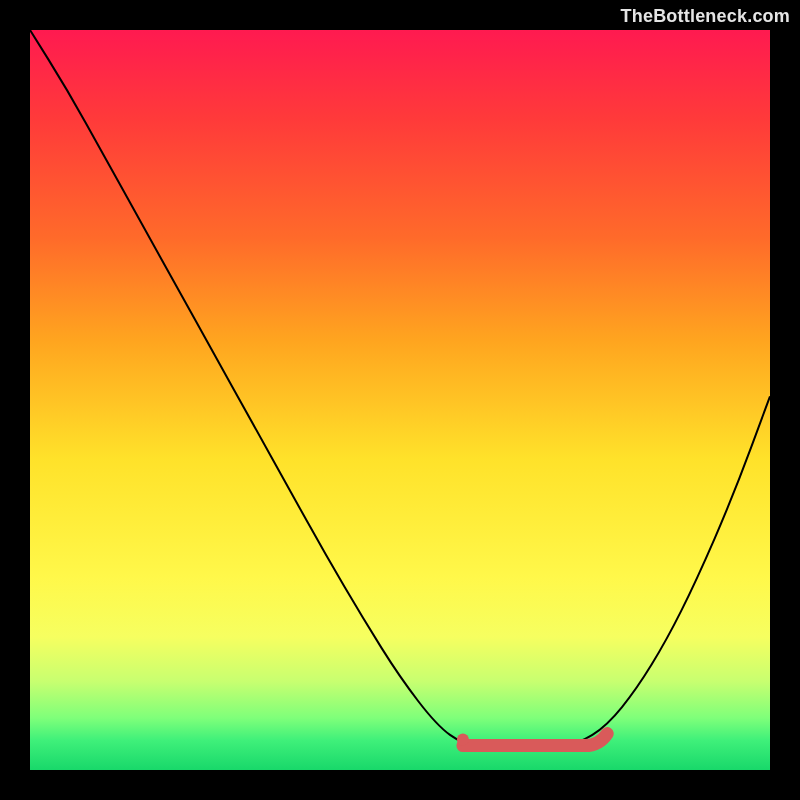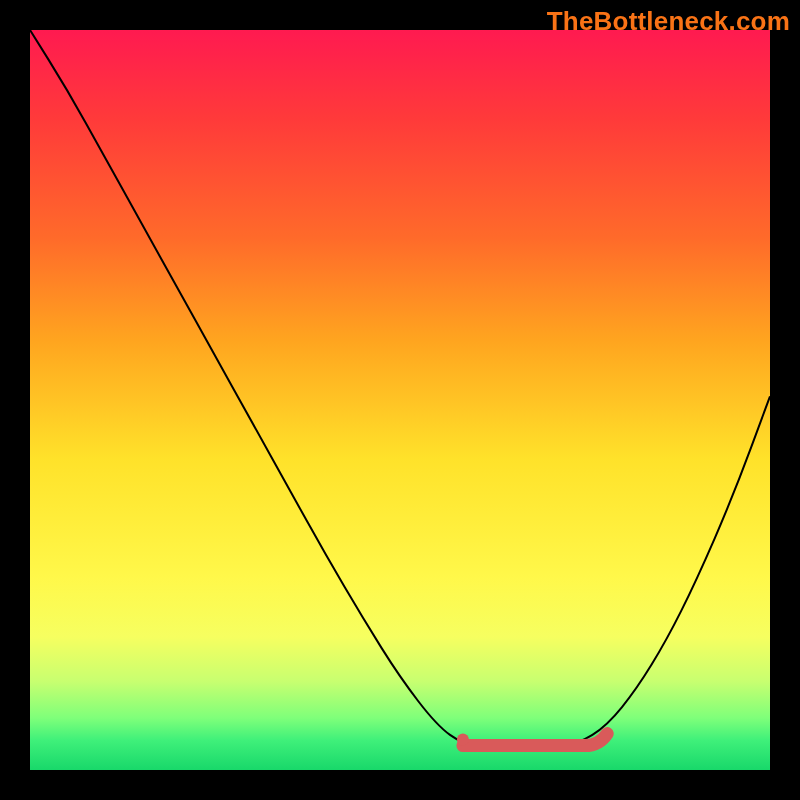--- a/index.html
+++ b/index.html
@@ -27,23 +27,23 @@
       #c8ff70 88%,
       #7eff7a 93%,
       #3ff07a 96%,
       #18d86a 100%);
   }
   .watermark {
     position: absolute;
     top: 6px;
     right: 10px;
     font-family: Arial, Helvetica, sans-serif;
-    font-size: 26px;
+    font-size: 18px;
     font-weight: bold;
-    color: #f97316;
+    color: #e5e5e5;
     letter-spacing: 0.2px;
   }
   svg.curve {
     position: absolute;
     left: 0; top: 0;
     width: 740px;
     height: 740px;
     overflow: visible;
   }
   .main-line {

